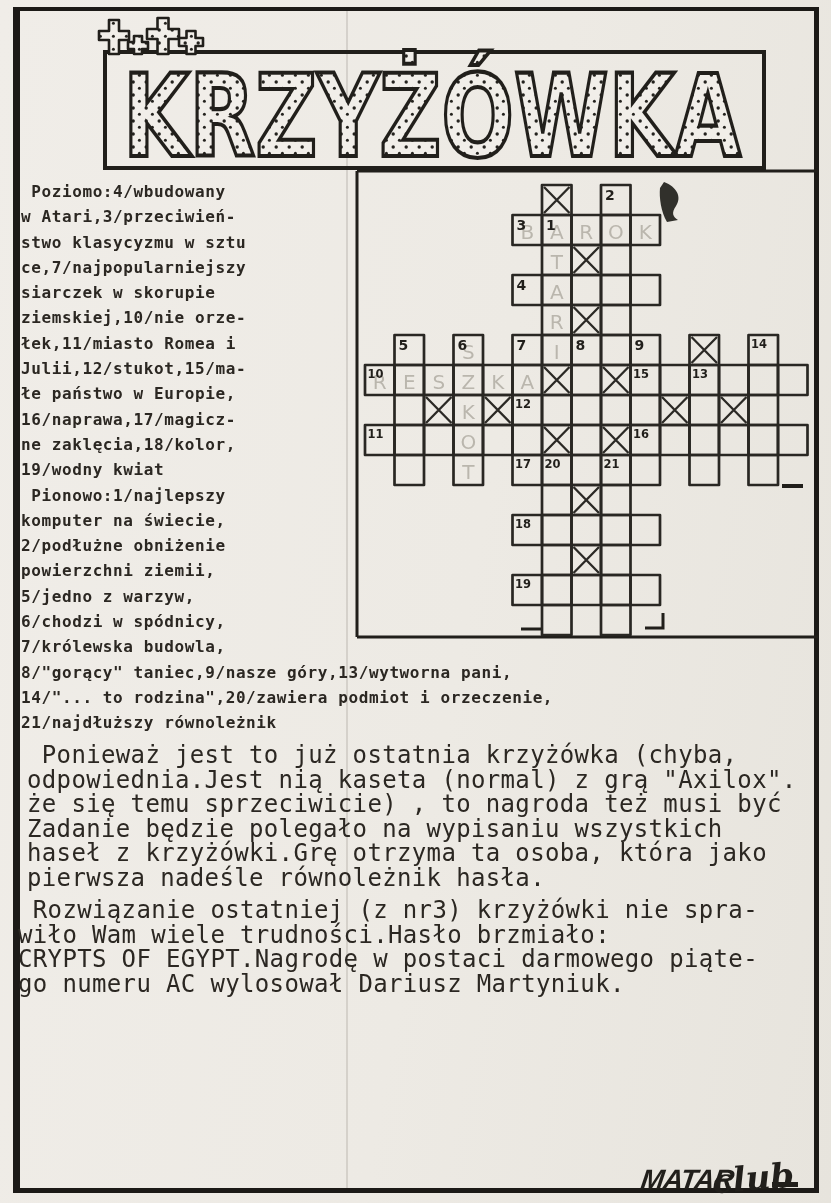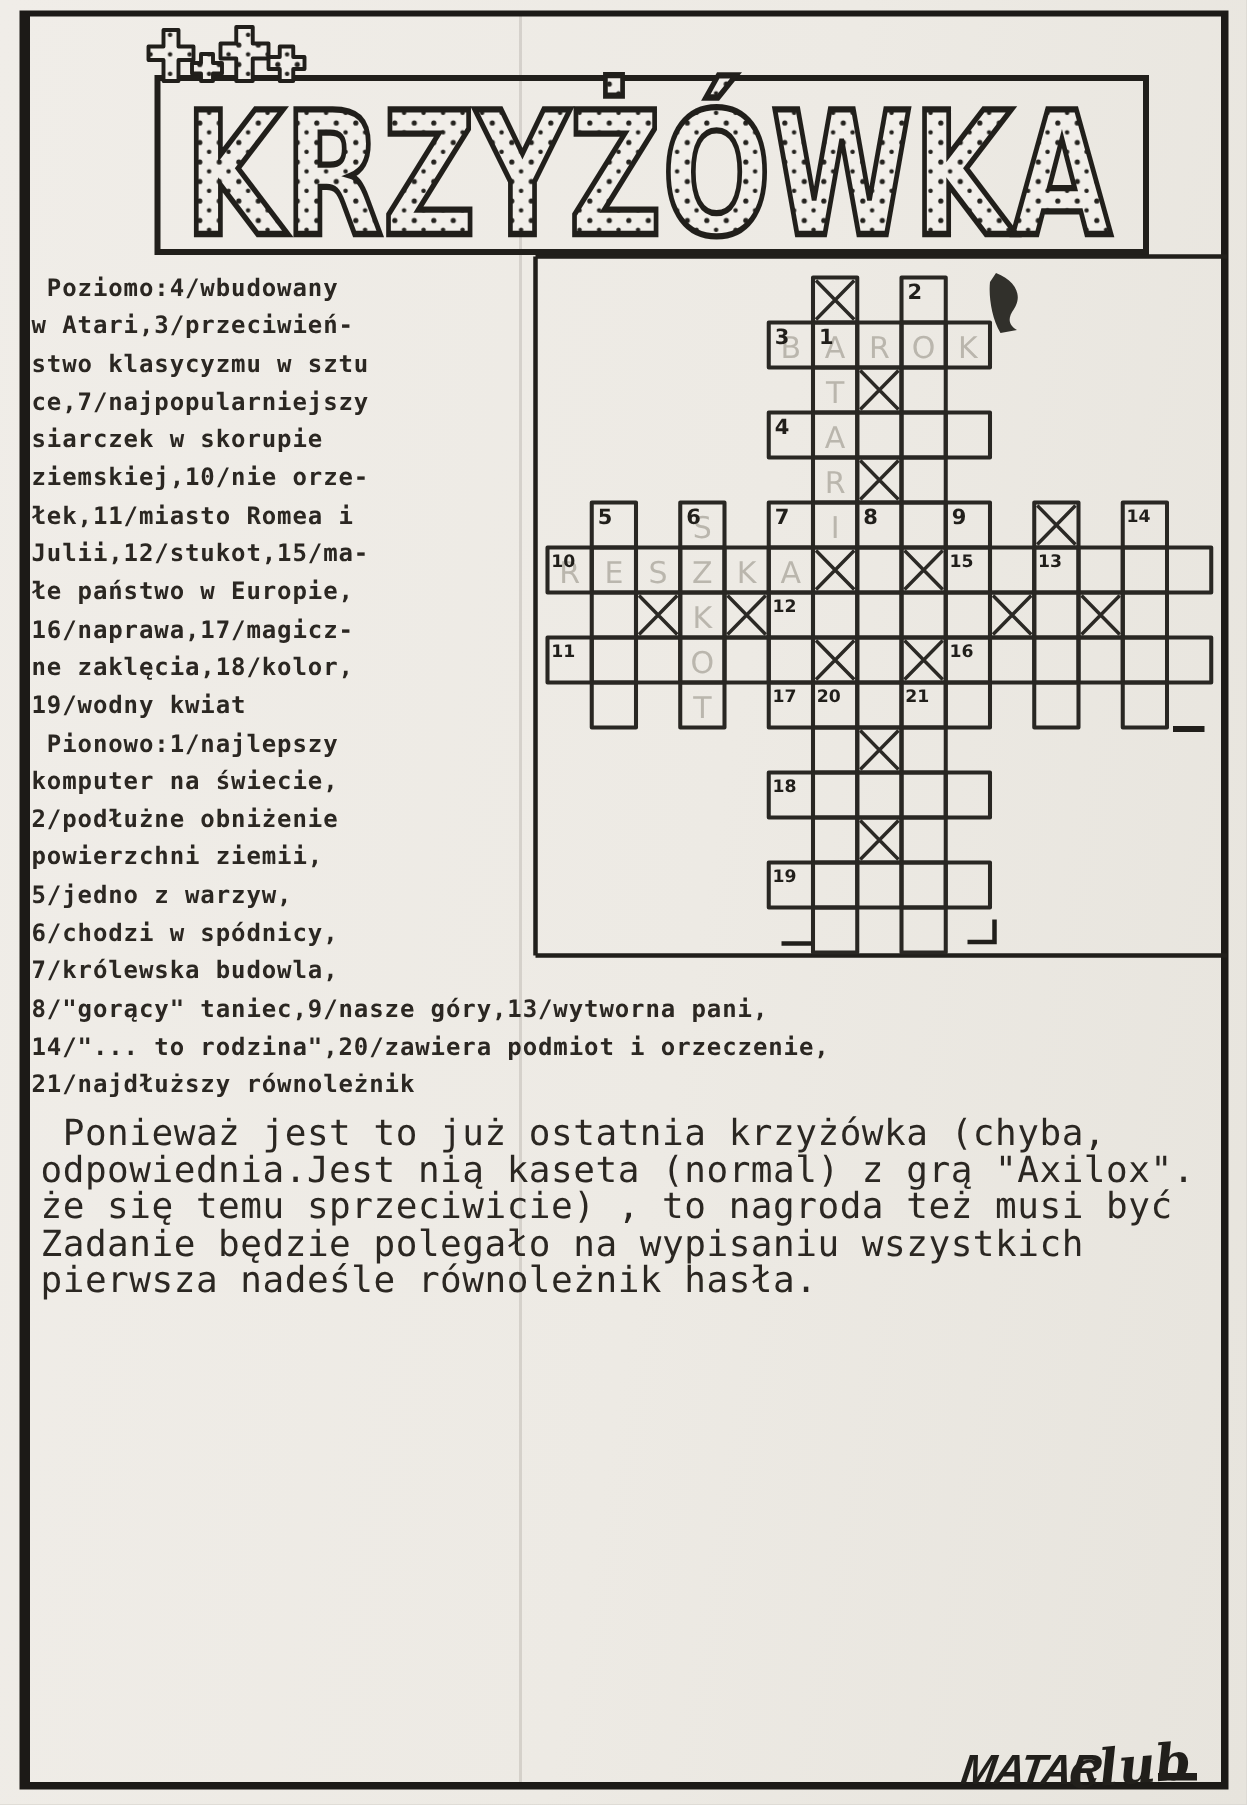--- a/index.html
+++ b/index.html
@@ -221,20 +221,21 @@
         <rect x="542" y="605" width="29.5" height="30" fill="none" stroke="#292723" stroke-width="2.7" stroke-linejoin="round"></rect>
         <rect x="601" y="605" width="29.5" height="30" fill="none" stroke="#292723" stroke-width="2.7" stroke-linejoin="round"></rect>
         <path d="M664,182 C677,187 682,197 676,206 C671,213 673,217 678,220 L667,222 C661,212 659,197 660,188 Z" fill="#211f1b" opacity="0.92"></path>
         <path d="M782,486 L803,486" stroke="#211f1b" stroke-width="4" fill="none"></path>
         <path d="M645,628 L663,628 L663,613" stroke="#211f1b" stroke-width="3" fill="none"></path>
         <path d="M521,629 L541,629" stroke="#211f1b" stroke-width="3" fill="none"></path>
       </g>
   </svg>
 
   <div class="clues" id="clues"><div> Poziomo:4/wbudowany</div><div>w Atari,3/przeciwień-</div><div>stwo klasycyzmu w sztu</div><div>ce,7/najpopularniejszy</div><div>siarczek w skorupie</div><div>ziemskiej,10/nie orze-</div><div>łek,11/miasto Romea i</div><div>Julii,12/stukot,15/ma-</div><div>łe państwo w Europie,</div><div>16/naprawa,17/magicz-</div><div>ne zaklęcia,18/kolor,</div><div>19/wodny kwiat</div><div> Pionowo:1/najlepszy</div><div>komputer na świecie,</div><div>2/podłużne obniżenie</div><div>powierzchni ziemii,</div><div>5/jedno z warzyw,</div><div>6/chodzi w spódnicy,</div><div>7/królewska budowla,</div><div>8/"gorący" taniec,9/nasze góry,13/wytworna pani,</div><div>14/"... to rodzina",20/zawiera podmiot i orzeczenie,</div><div>21/najdłuższy równoleżnik</div></div>
-  <div class="para para1" id="para1"><div> Ponieważ jest to już ostatnia krzyżówka (chyba,</div><div>odpowiednia.Jest nią kaseta (normal) z grą "Axilox".</div><div>że się temu sprzeciwicie) , to nagroda też musi być</div><div>Zadanie będzie polegało na wypisaniu wszystkich</div><div>pierwsza nadeśle równoleżnik hasła.</div></div>
+  <div class="para para1" id="para1"><div> Ponieważ jest to już ostatnia krzyżówka (chyba,</div><div>odpowiednia.Jest nią kaseta (normal) z grą "Axilox".</div><div>że się temu sprzeciwicie) , to nagroda też musi być</div><div>Zadanie będzie polegało na wypisaniu wszystkich</div><div>haseł z krzyżówki.Grę otrzyma ta osoba, która jako</div><div>pierwsza nadeśle równoleżnik hasła.</div></div>
+  <div class="para para2" id="para2"><div> Rozwiązanie ostatniej (z nr3) krzyżówki nie spra-</div><div>wiło Wam wiele trudności.Hasło brzmiało:</div><div>CRYPTS OF EGYPT.Nagrodę w postaci darmowego piąte-</div><div>go numeru AC wylosował Dariusz Martyniuk.</div></div>
 
   <div class="sig">
     <span class="matar">MATAR</span>
     <span class="club">club</span>
     <div class="dash dash-r"></div>
   </div>
 </div>
 
 </body></html>

